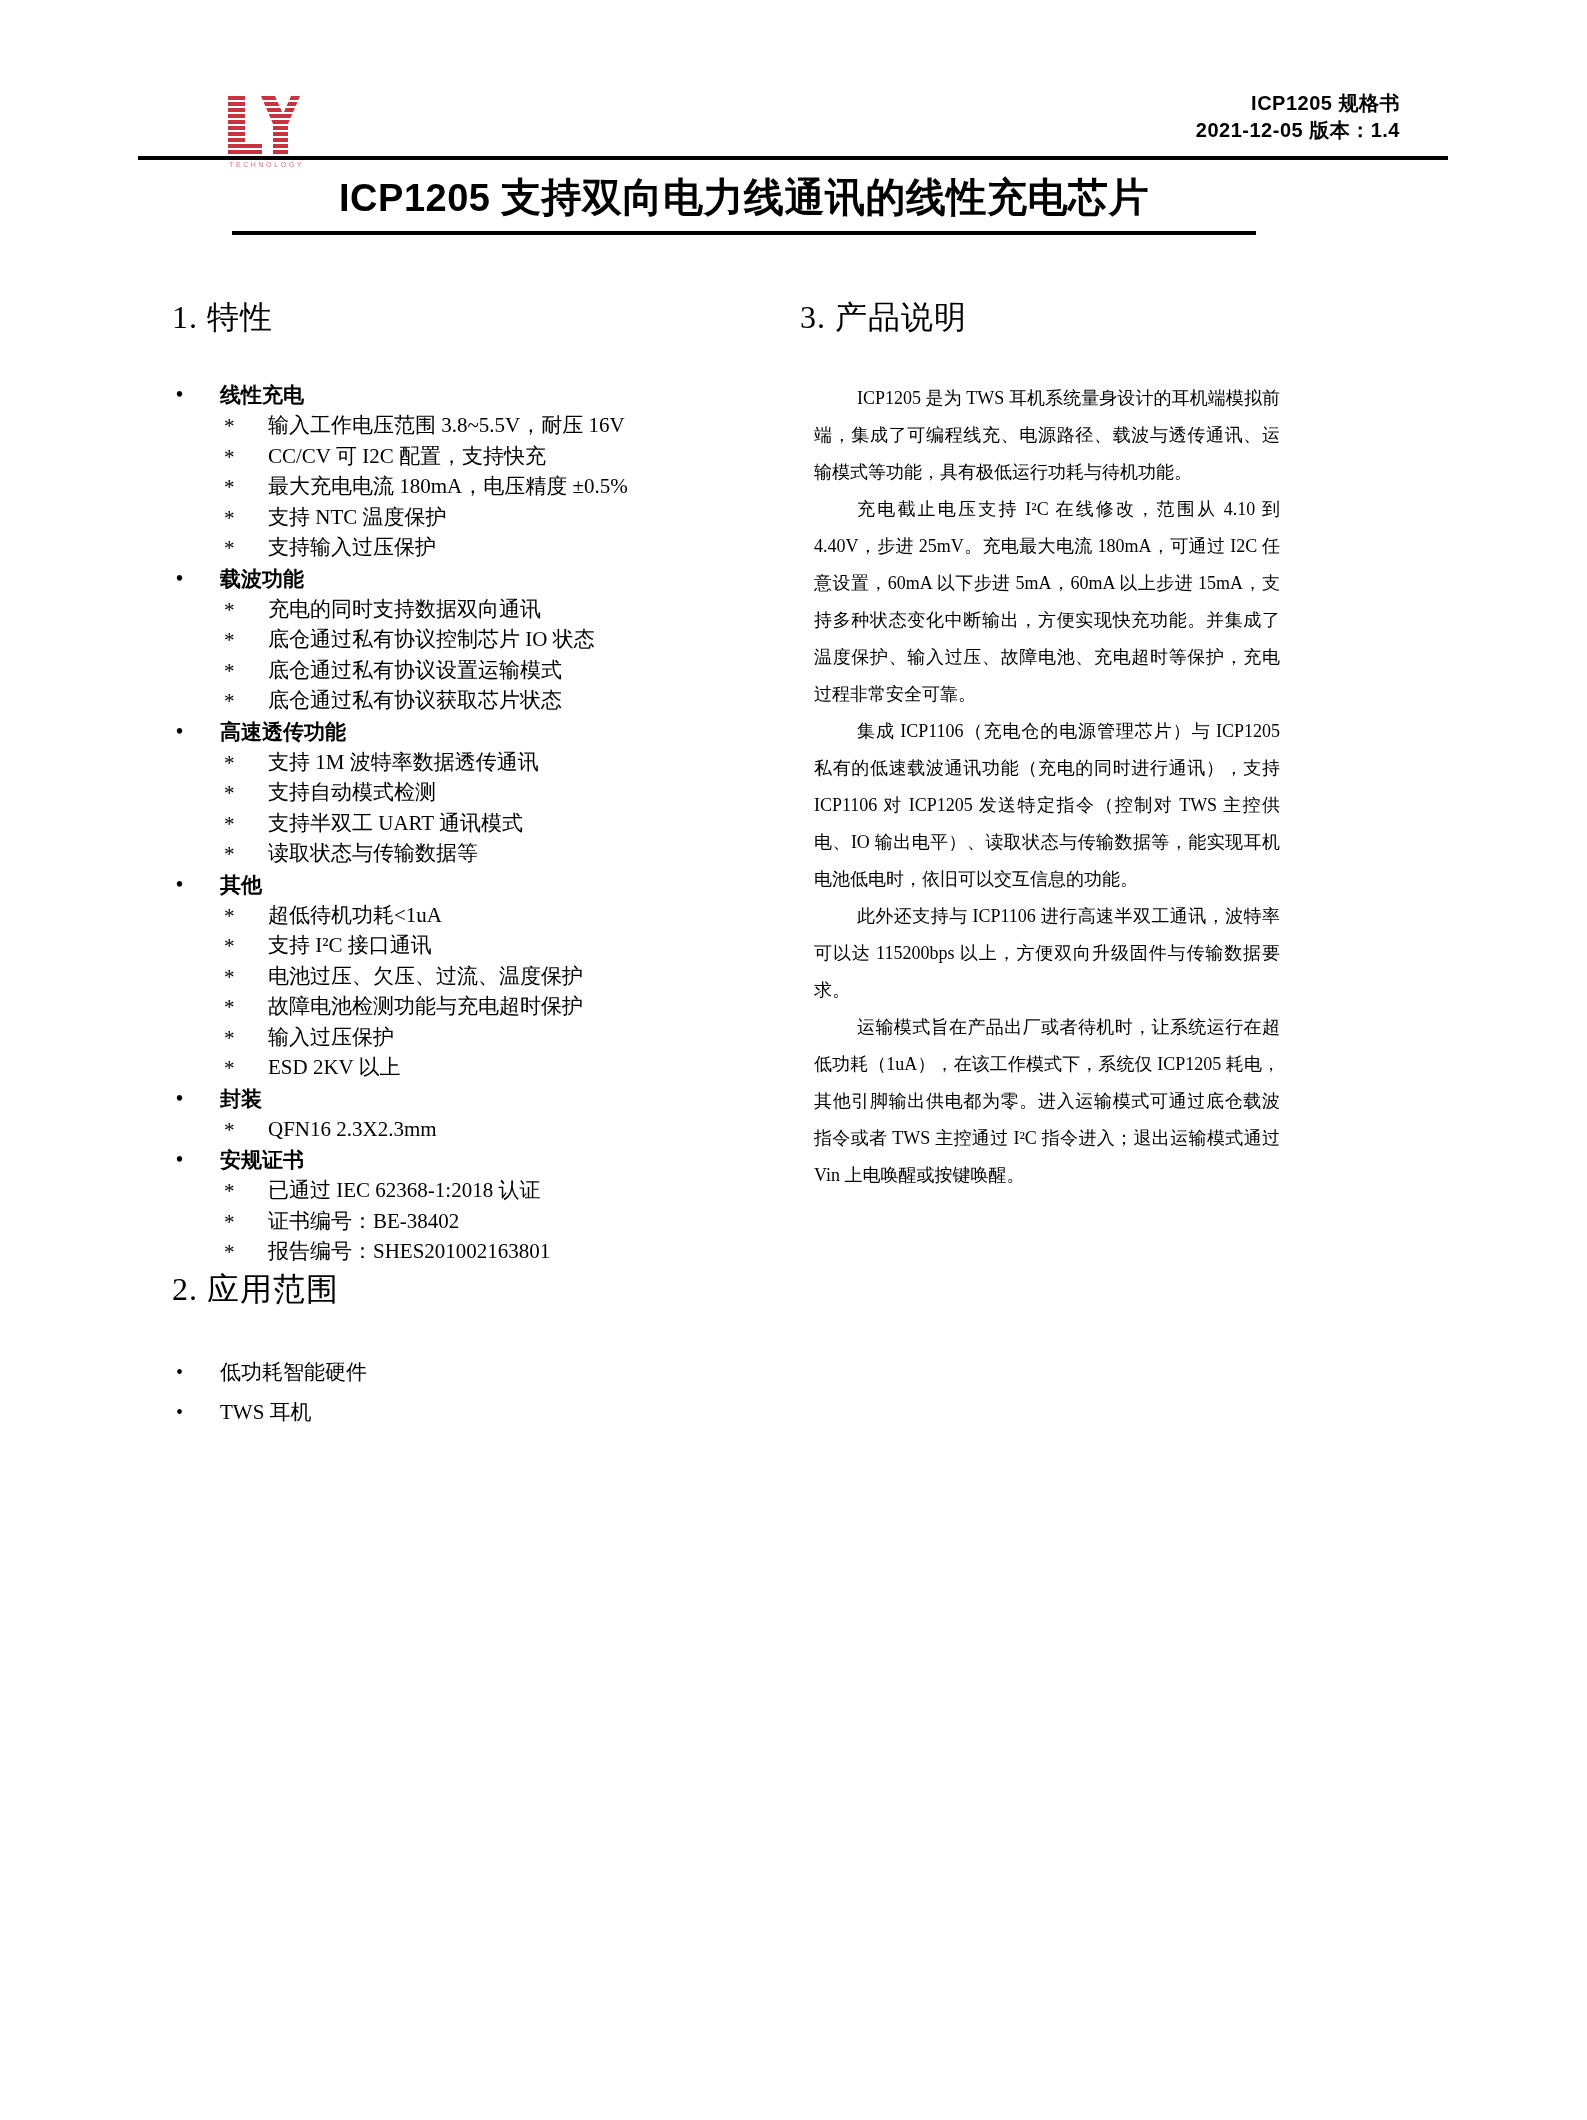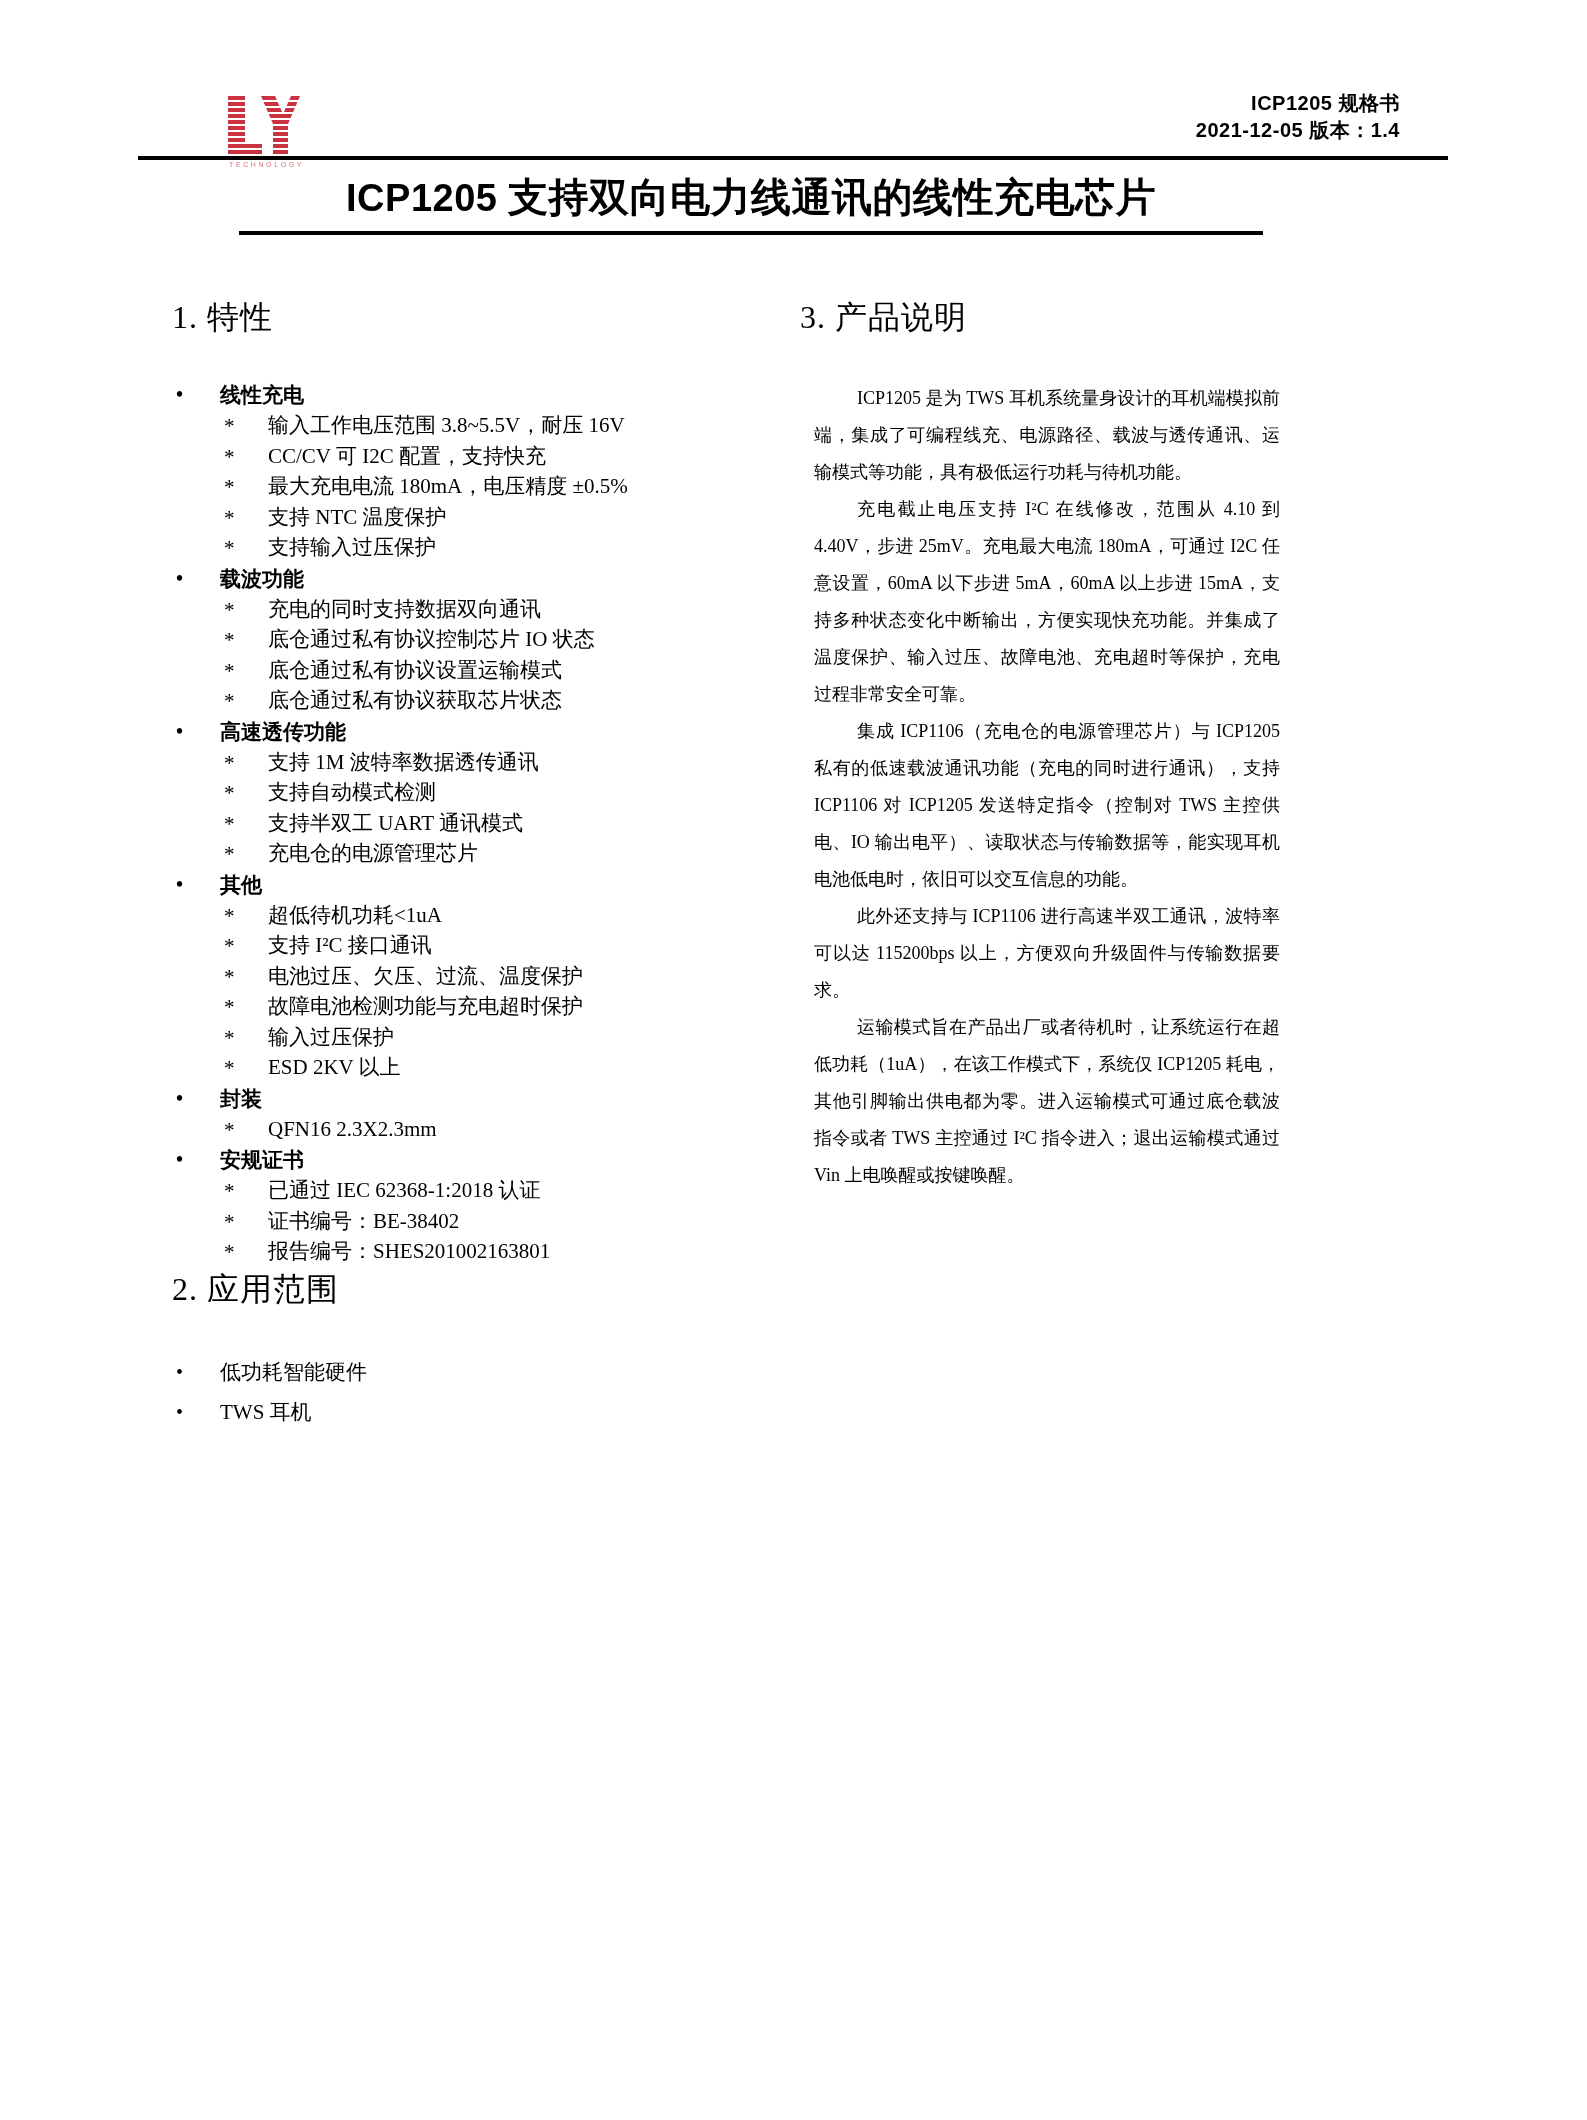--- a/index.html
+++ b/index.html
@@ -66,21 +66,21 @@
     left: 0;
     top: 78px;
     width: 1310px;
     height: 4px;
     background: #000;
   }
 
   
   .doc-title {
     position: absolute;
-    left: 239px;
+    left: 232px;
     top: 170px;
     width: 1024px;
     text-align: center;
     font-size: 40px;
     font-weight: bold;
     letter-spacing: 0.5px;
     border-bottom: 4px solid #000;
     padding-bottom: 6px;
     white-space: nowrap;
   }
@@ -307,21 +307,21 @@
           <li class="b2">底仓通过私有协议获取芯片状态</li>
         </ul>
       </li>
 
       <li class="b1">
         <span>高速透传功能</span>
         <ul class="lvl2">
           <li class="b2">支持 1M 波特率数据透传通讯</li>
           <li class="b2">支持自动模式检测</li>
           <li class="b2">支持半双工 UART 通讯模式</li>
-          <li class="b2">充电仓的电源管理芯片</li>
+          <li class="b2">读取状态与传输数据等</li>
         </ul>
       </li>
 
       <li class="b1">
         <span>其他</span>
         <ul class="lvl2">
           <li class="b2">超低待机功耗&lt;1uA</li>
           <li class="b2">支持 I²C 接口通讯</li>
           <li class="b2">电池过压、欠压、过流、温度保护</li>
           <li class="b2">故障电池检测功能与充电超时保护</li>

